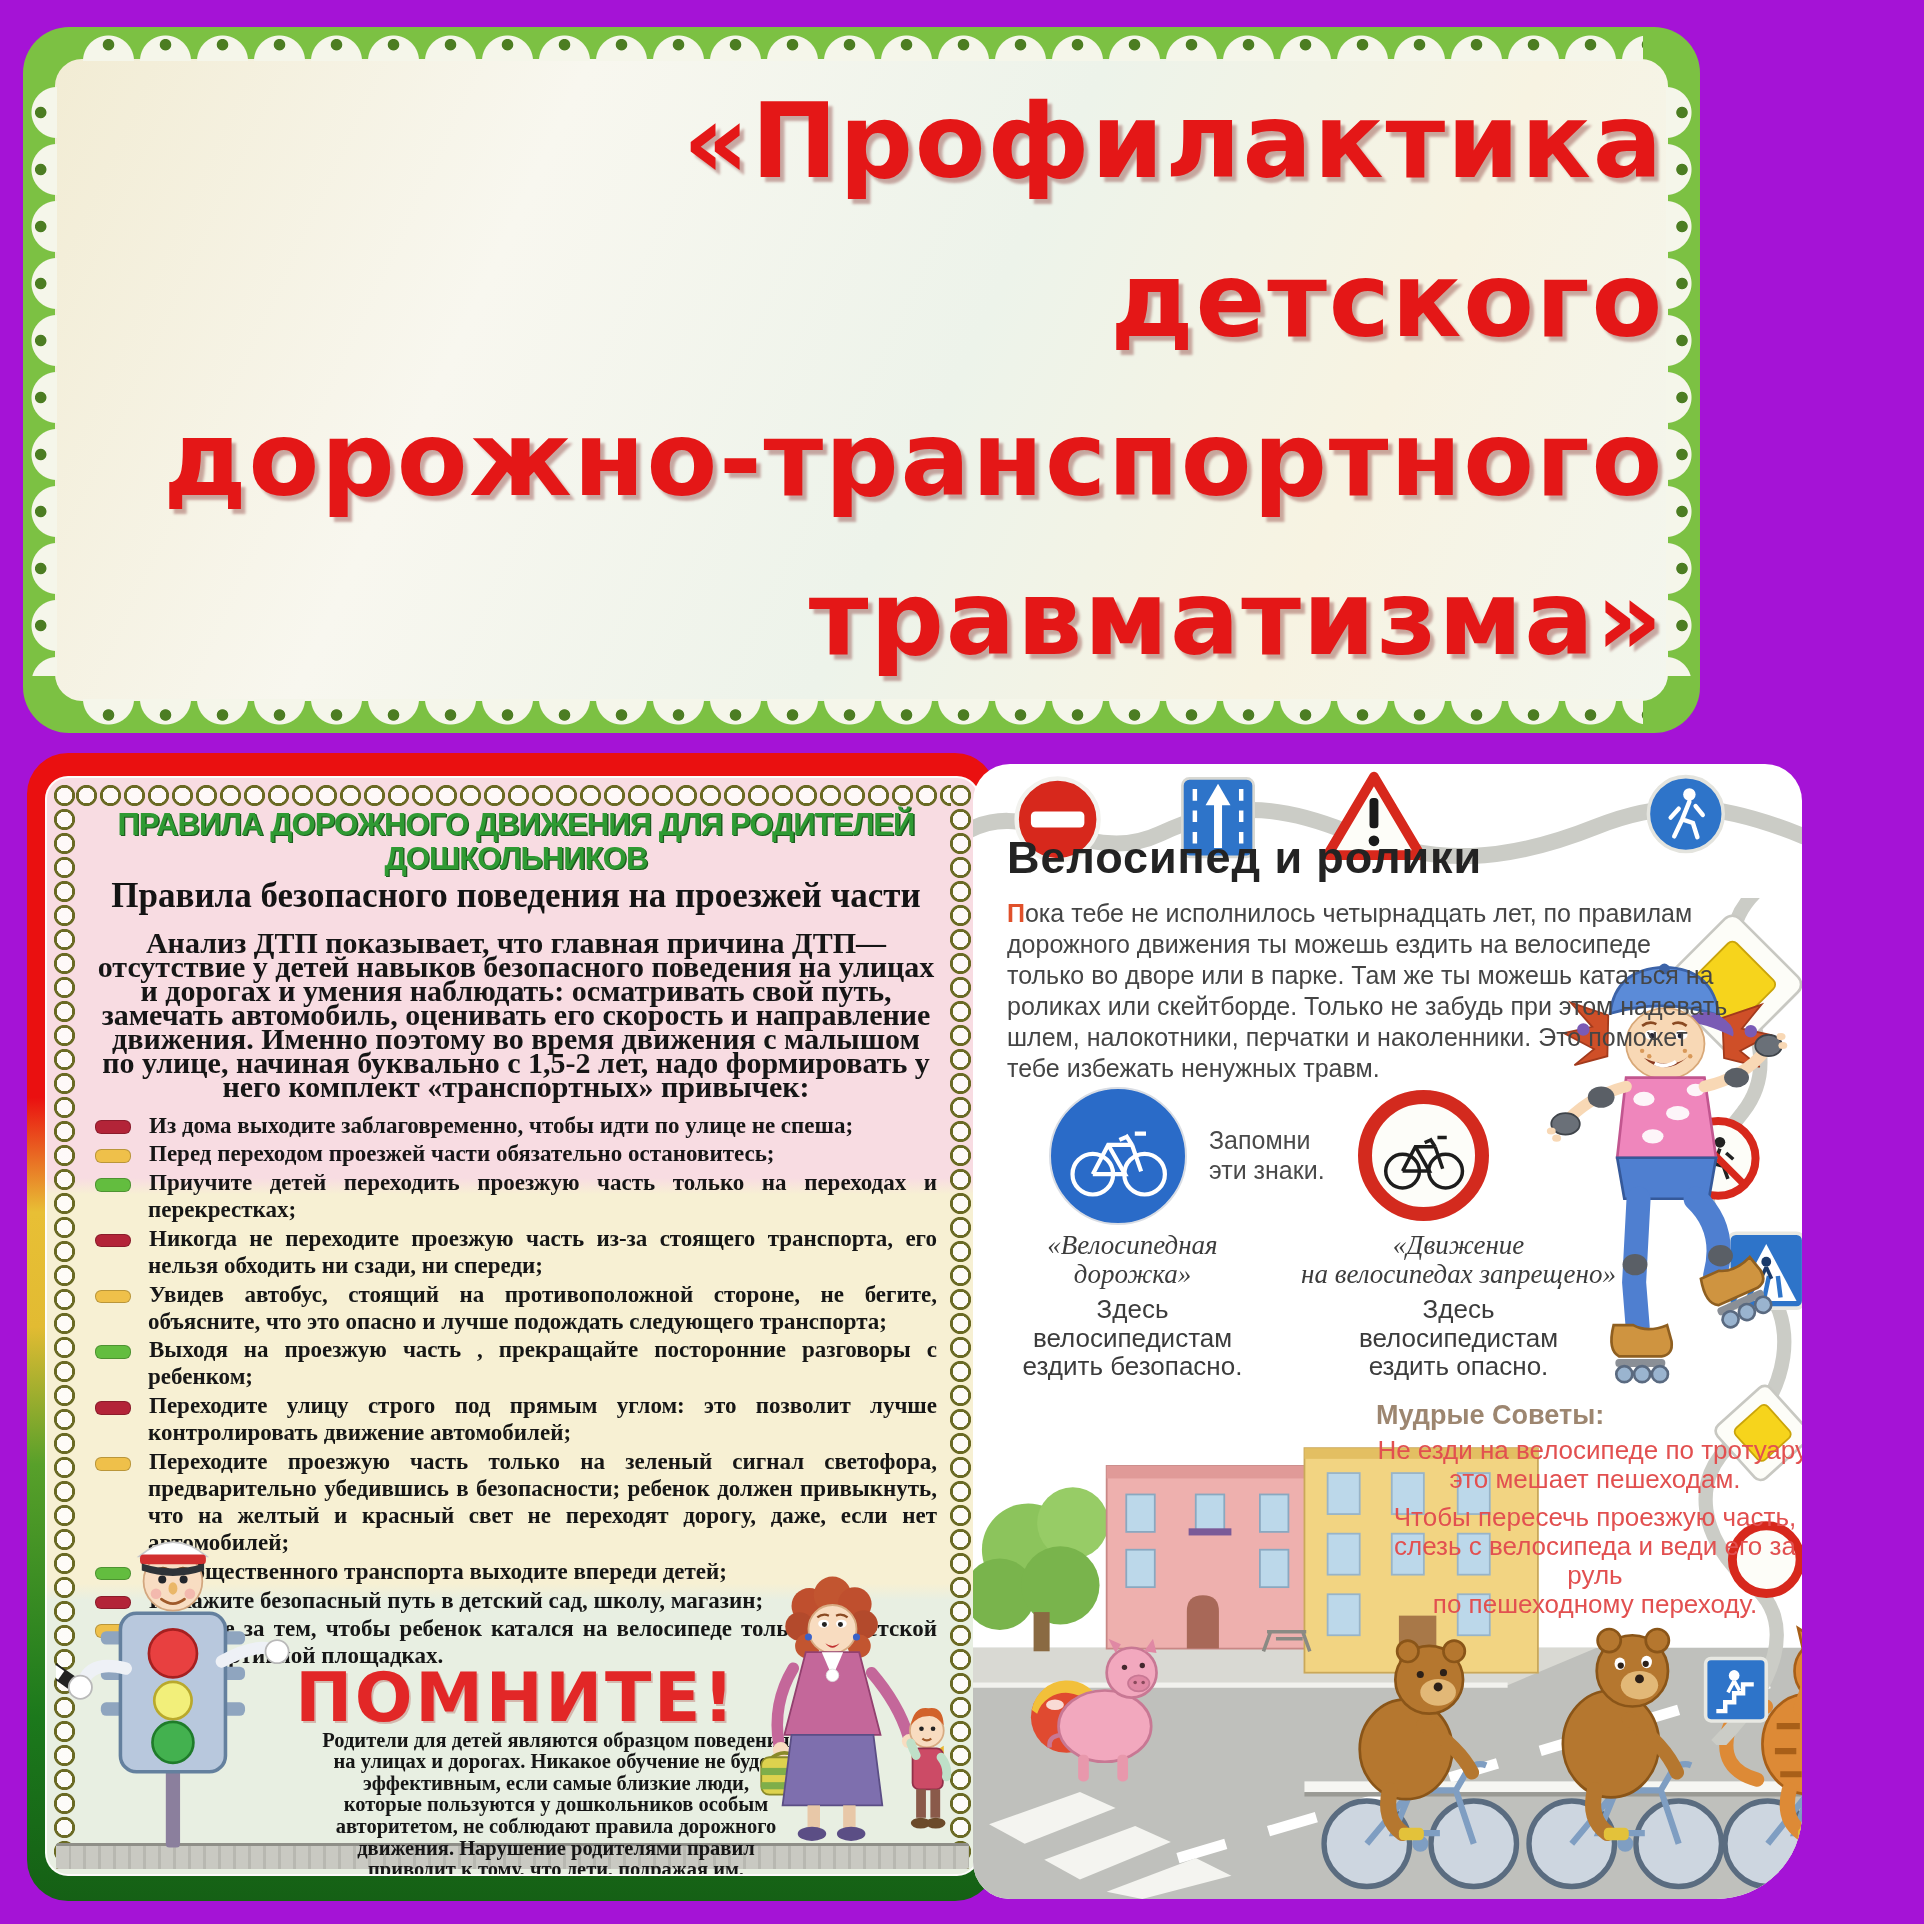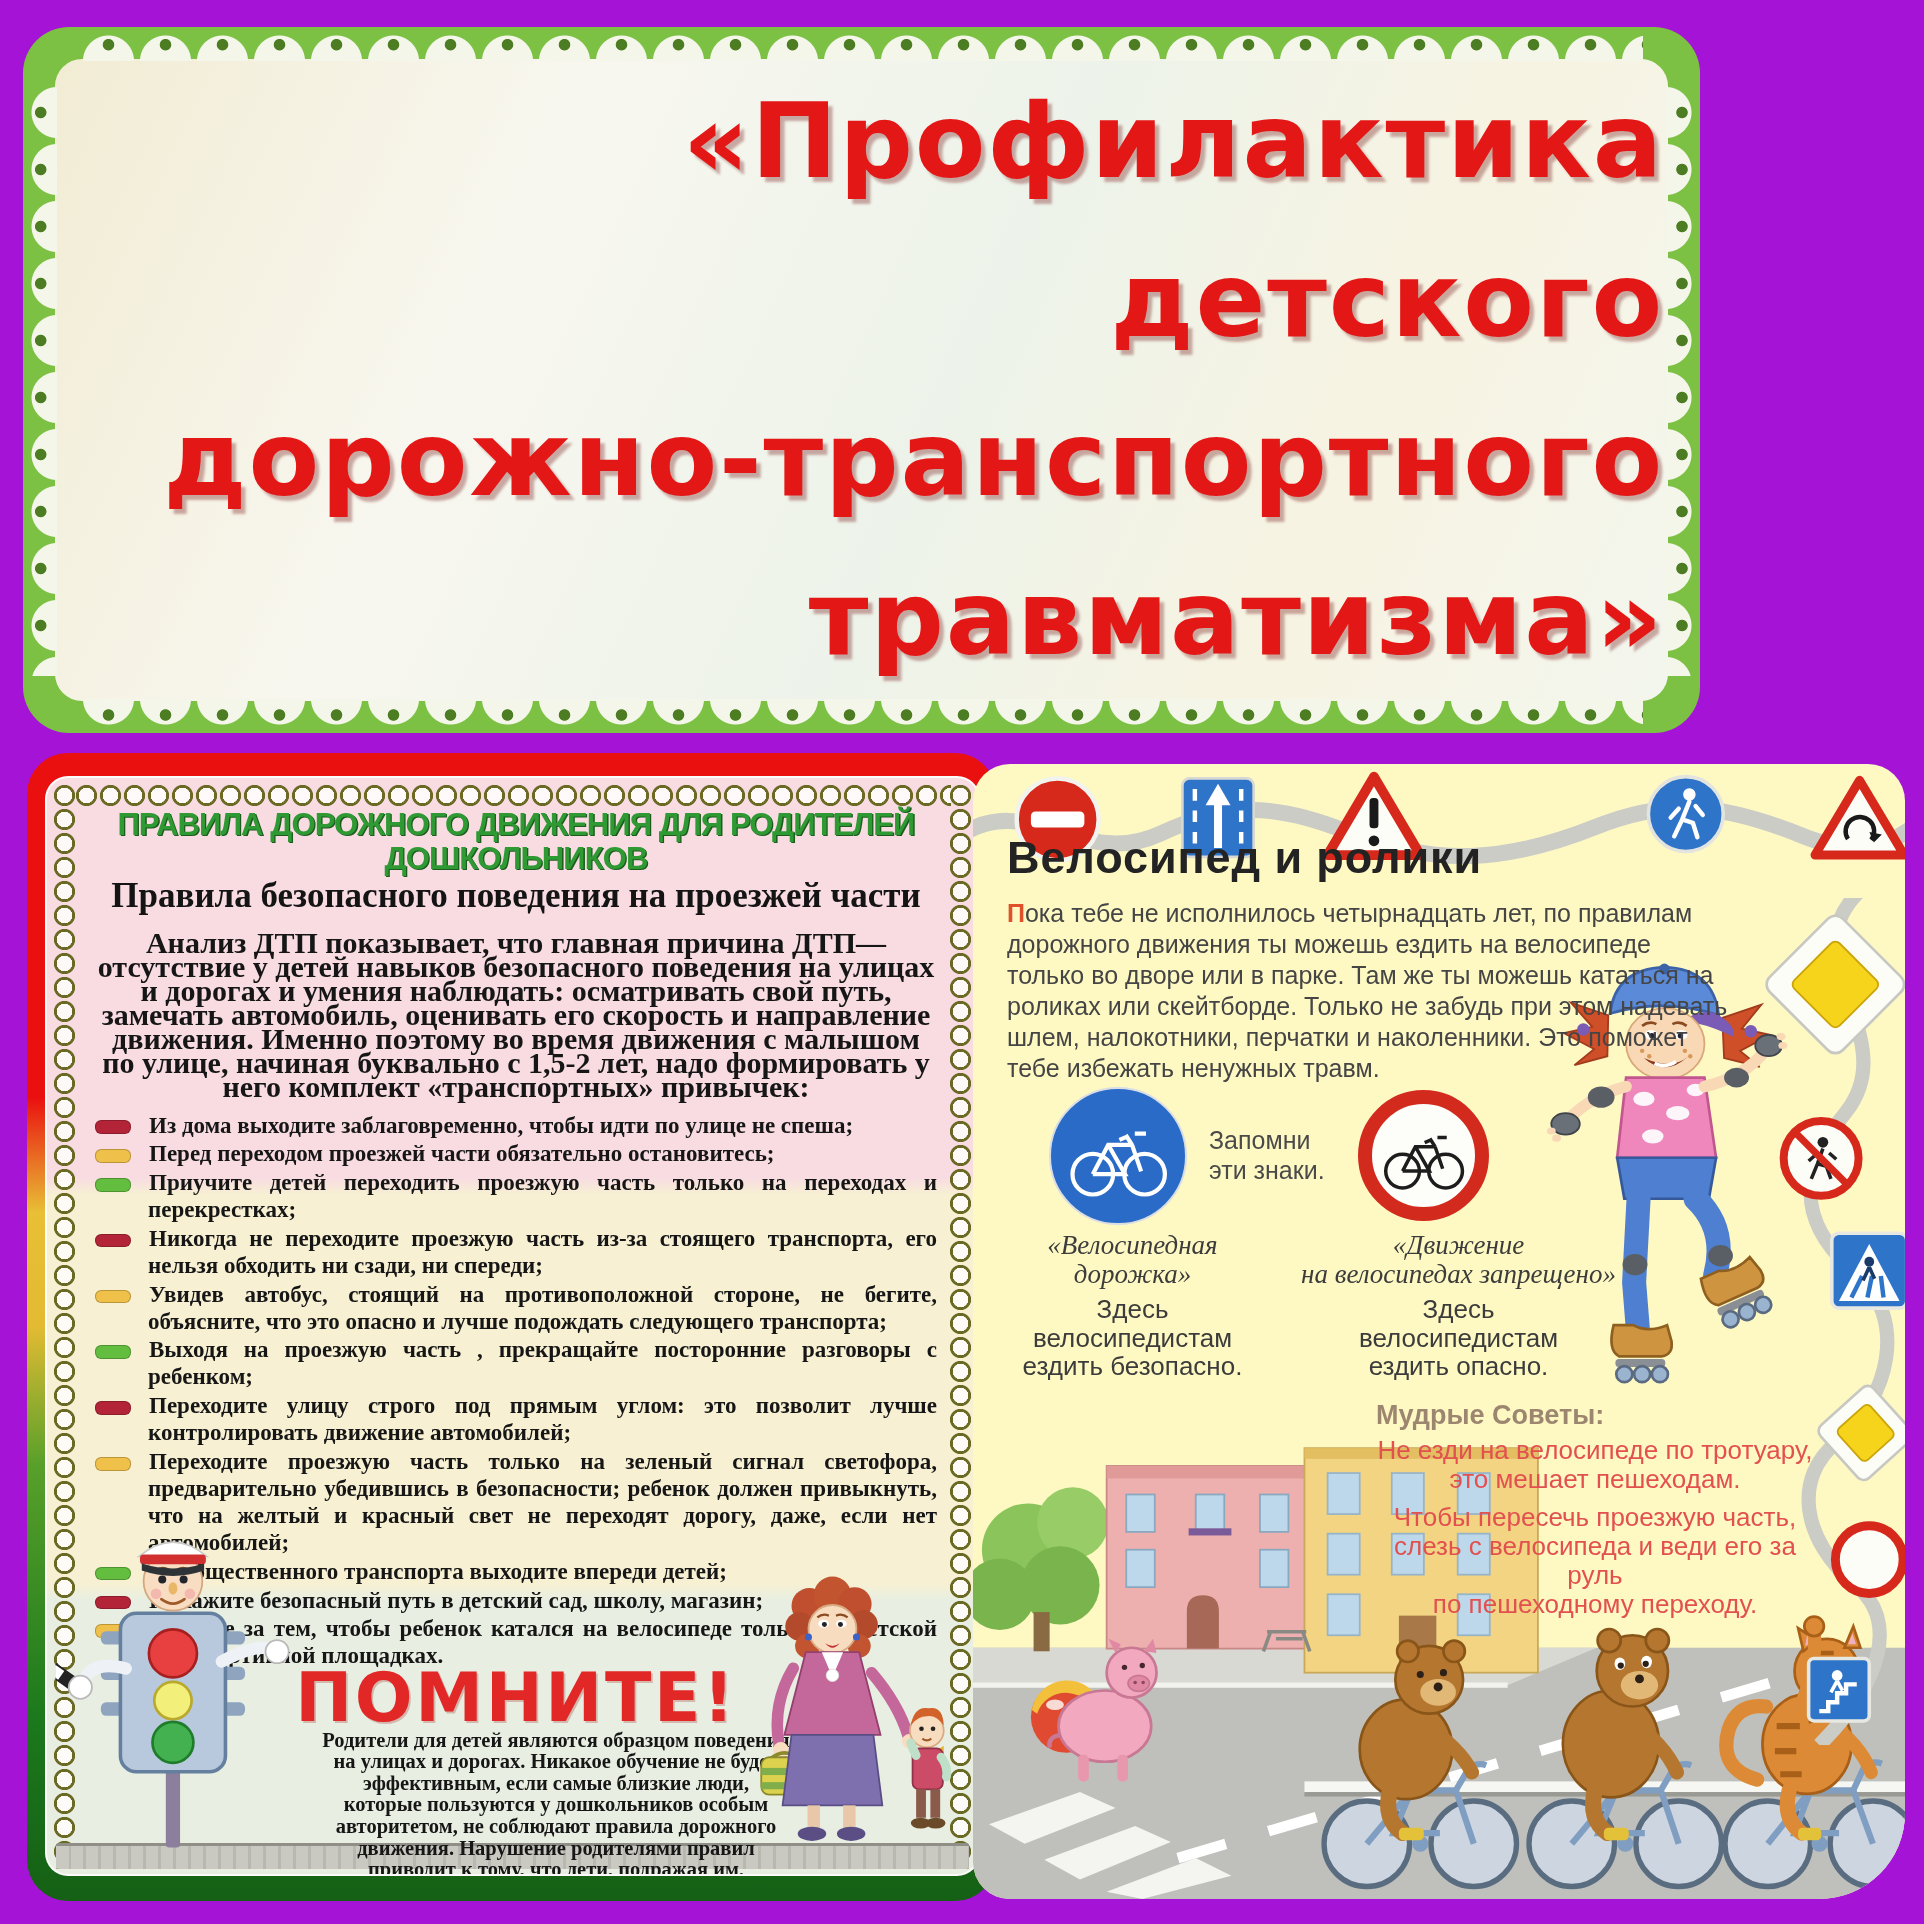--- a/index.html
+++ b/index.html
@@ -68,22 +68,22 @@
     text-shadow:1.8px 1.8px 0 rgba(150,20,20,.25);}
   .remember-text{font-family:"Liberation Serif",serif;font-weight:bold;font-size:20.5px;
     line-height:21.6px;color:#161616;text-align:center;margin:5.3px 147px 0 227px;
     position:relative;z-index:2;}
   .floor{position:absolute;left:9px;right:9px;bottom:5.3px;height:23px;z-index:1;
     background:repeating-linear-gradient(90deg,#c9c9c2 0 12.5px,#b8b8b1 12.5px 15px);
     border-top:3.6px solid #8f8f88;border-radius:2.7px;}
   .tl-svg{position:absolute;left:9px;bottom:23px;z-index:3;}
   .mom-svg{position:absolute;right:3.6px;bottom:23px;z-index:3;}
   
-  .rpage{position:absolute;left:973px;top:764px;width:932px;height:1135px;
-    background:#fef9c3;border-radius:37px 37px 86px 37px;overflow:hidden;}
+  .rpage{position:absolute;left:973px;top:764px;width:829px;height:1135px;
+    background:#ffffff;border-radius:37px 37px 86px 37px;overflow:hidden;}
   .band{position:absolute;left:0;top:0;z-index:1;}
   .rstrip{position:absolute;right:0;top:134px;z-index:2;}
   .scene{position:absolute;left:0;top:677px;z-index:1;}
   .girl{position:absolute;left:548px;top:178px;z-index:3;}
   .r-title{position:absolute;left:34px;top:68px;font-size:45px;font-weight:bold;
     color:#232323;letter-spacing:0.9px;z-index:5;}
   .r-intro{position:absolute;left:34px;top:134px;width:724px;font-size:25px;
     line-height:31px;color:#454545;z-index:5;}
   .lead{color:#e0502a;font-weight:bold;}
   .sign-blue{position:absolute;left:76px;top:323px;width:134px;height:134px;border-radius:50%;

